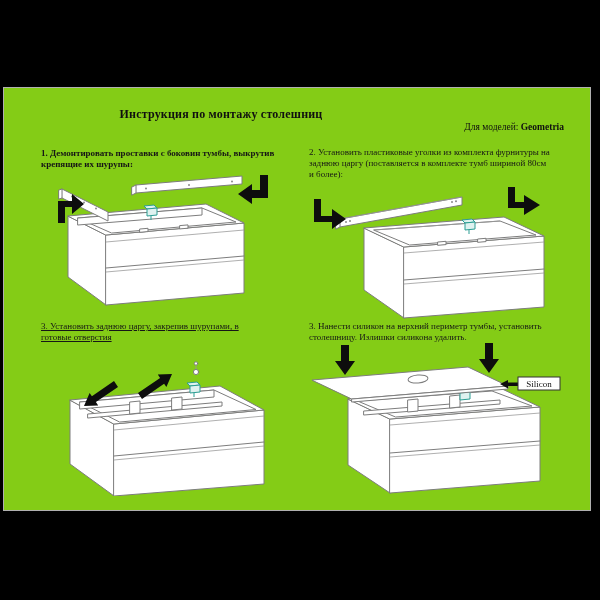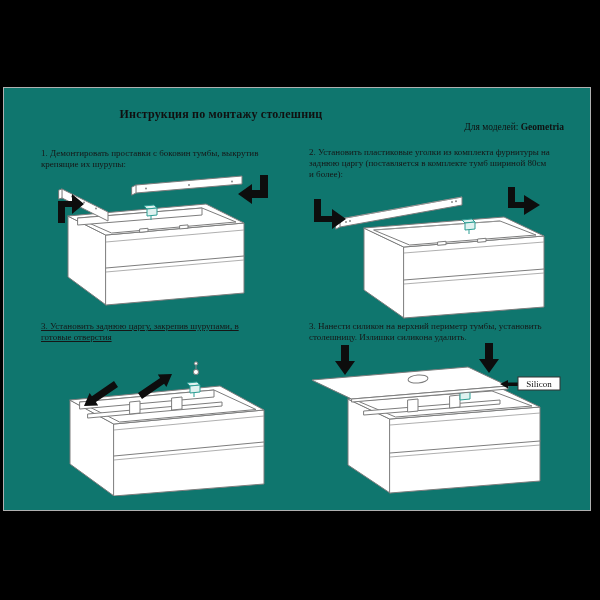--- a/index.html
+++ b/index.html
@@ -3,35 +3,35 @@
 <meta charset="utf-8">
 <style>
   html,body{margin:0;padding:0;}
   body{
     width:600px;height:600px;position:relative;overflow:hidden;
     background:#000;
     font-family:"Liberation Serif", serif;
   }
   .page{
     position:absolute;left:3px;top:87px;width:588px;height:424px;
-    background:#0f766e;border:1px solid #b0b0b0;box-sizing:border-box;
+    background:#84cc16;border:1px solid #b0b0b0;box-sizing:border-box;
   }
   .title{
     position:absolute;left:67px;top:19px;width:300px;text-align:center;
     font-size:12px;font-weight:bold;color:#101010;letter-spacing:.2px;
   }
   .models{
     position:absolute;top:34px;right:26px;font-size:9.5px;color:#101010;
   }
   .models .val{font-weight:bold;}
   .step-text{
     position:absolute;width:272px;font-size:9px;line-height:1.22;color:#161616;
     white-space:pre-line;
   }
-  #s1{left:37px;top:60px;}
+  #s1{left:37px;top:60px;font-weight:bold;}
   #s2{left:305px;top:59px;}
   #s3{left:37px;top:233px;text-decoration:underline;}
   #s4{left:305px;top:233px;}
   svg.diagram{position:absolute;}
   #d1{left:40px;top:79px;width:225px;height:145px;}
   #d2{left:308px;top:97px;width:252px;height:136px;}
   #d3{left:40px;top:258px;width:240px;height:150px;}
   #d4{left:308px;top:253px;width:258px;height:155px;}
   .ln{stroke:#7d7d7d;fill:#ffffff;stroke-width:1;stroke-linejoin:round;stroke-linecap:round;}
   .ln2{stroke:#9a9a9a;fill:none;stroke-width:.8;}

